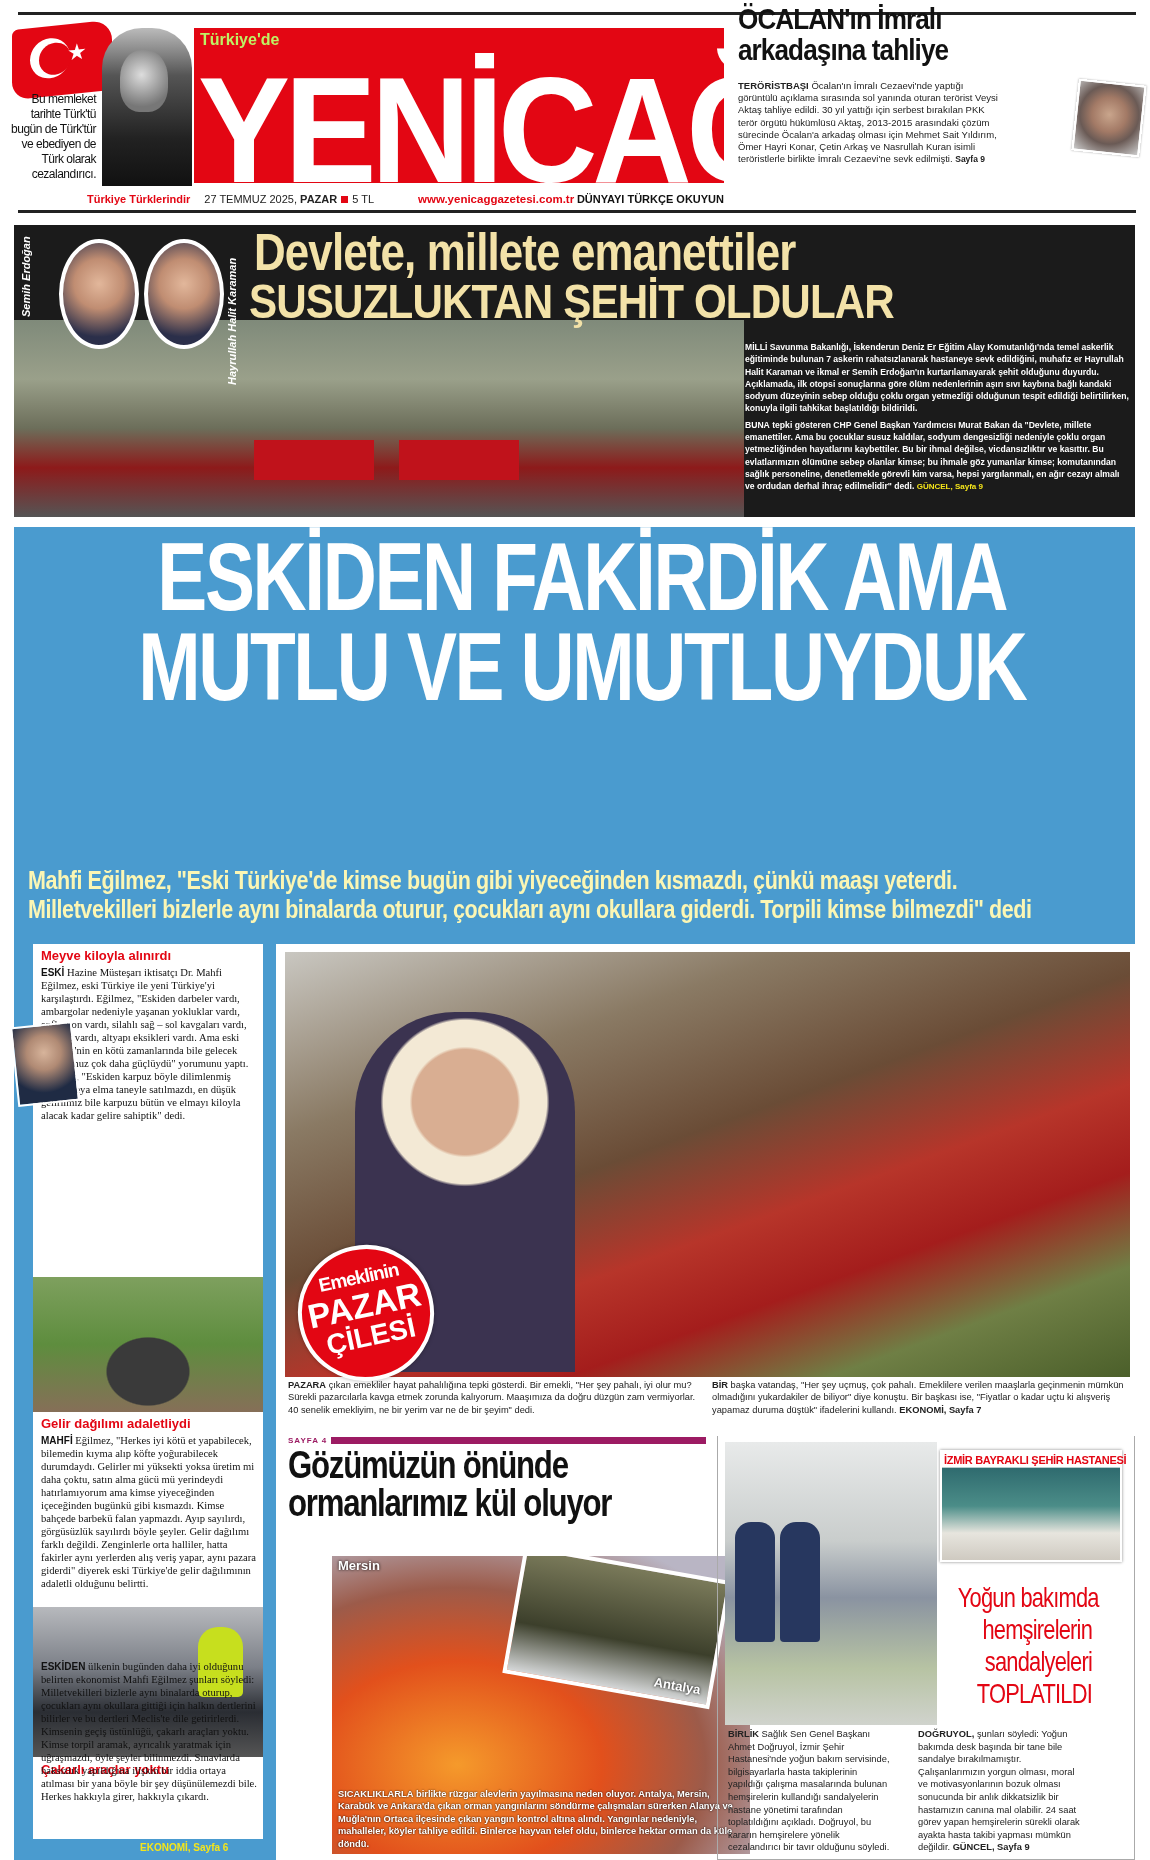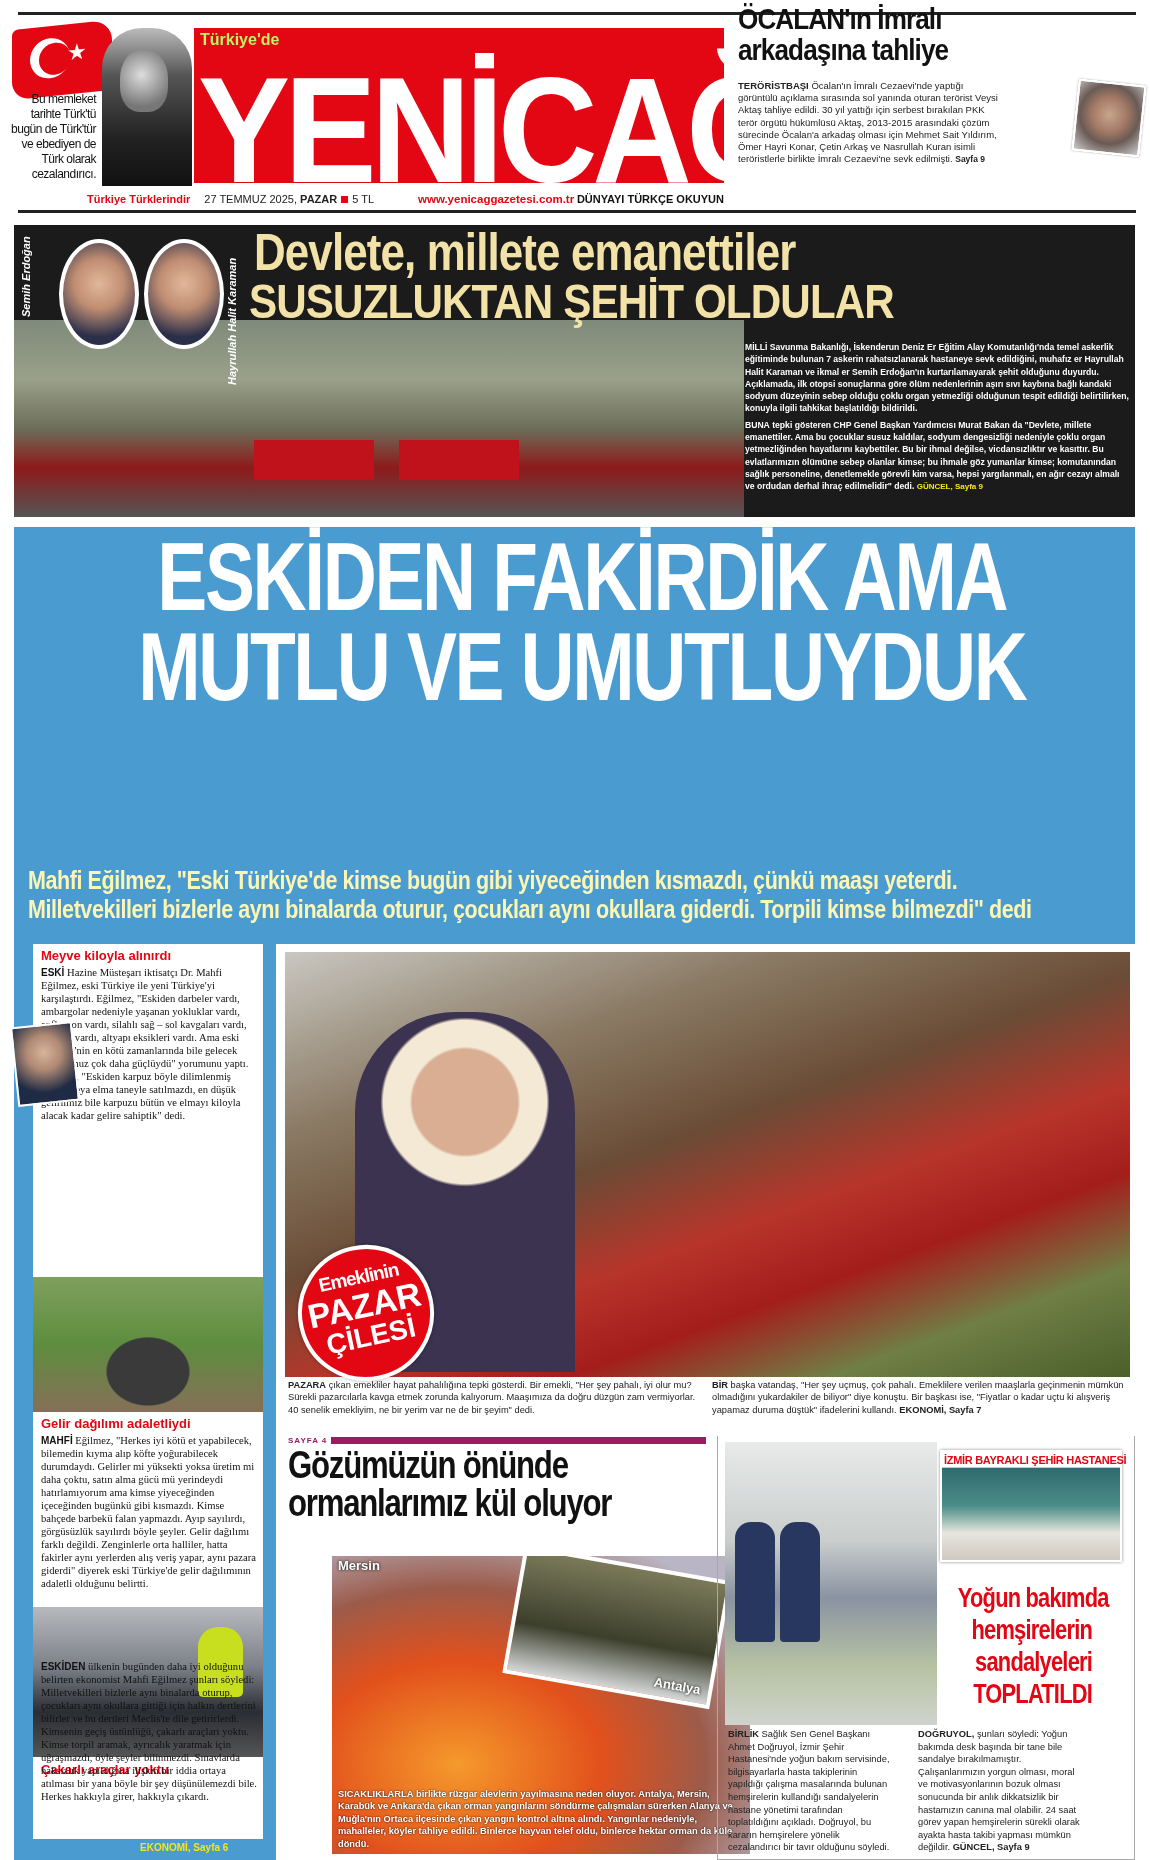--- a/index.html
+++ b/index.html
@@ -82,21 +82,21 @@
   .fire .inset { position: absolute; left: 180px; top: 6px; width: 210px; height: 130px; background: linear-gradient(180deg,#7a7a5a,#3c3f2b 60%,#d5d7d8 100%); border: 4px solid #fff; transform: rotate(10deg); }
   .fire .lab { position: absolute; color: #fff; font-weight: 900; font-size: 13px; text-shadow: 0 0 3px #000; }
   .fire .text { position: absolute; left: 6px; bottom: 4px; width: 408px; color: #fff; font-weight: bold; font-size: 9.3px; line-height: 12.4px; text-shadow: 0 0 2px #000; }
 
   
   .hosp-frame { left: 717px; top: 1436px; width: 418px; height: 424px; border: 1px solid #aaa; border-top: none; border-left: 1px solid #aaa; }
   .hosp-photo { left: 725px; top: 1442px; width: 212px; height: 283px; background: linear-gradient(180deg,#e8eaea 0%,#c9cdcc 35%,#8a93a1 55%,#b7c3a3 80%,#d0d3cd 100%); }
   .hosp-photo .nurse { position: absolute; width: 40px; height: 120px; background: #27375f; border-radius: 16px 16px 4px 4px; top: 80px; }
   .hosp-inset { left: 904px; top: 1450px; width: 182px; height: 112px; background: linear-gradient(180deg,#fff 0%,#fff 14%,#2f6b6f 15%,#4b8d88 50%,#e7e5de 75%,#cfcac1 100%); border: 2px solid #fff; box-shadow: 0 0 3px #888; margin-left: 36px; }
   .hosp-inset .sign { position: absolute; left: 2px; top: 2px; color: #e30613; font-weight: 900; font-size: 11px; letter-spacing: -0.3px; white-space: nowrap; }
-  .hosp-title { left: 920px; top: 1582px; width: 172px; color: #e30613; font-weight: 700; font-size: 28px; line-height: 32px; text-align: right; letter-spacing: -1px; }
+  .hosp-title { left: 920px; top: 1582px; width: 172px; color: #e30613; font-weight: 400; font-size: 28px; line-height: 32px; text-align: right; letter-spacing: -1px; }
   .hosp-title span { display: block; transform: scaleX(0.78); transform-origin: right; white-space: nowrap; }
   .hosp-col { position: absolute; font-size: 9.3px; line-height: 12.6px; color: #222; width: 165px; }
   .hosp-col .kw { font-weight: 900; }
   .hosp-col .ref { font-weight: 900; }
 </style>
 </head>
 <body>
 
 <div class="rule" style="left:18px;top:12px;width:1118px;height:3px;"></div>
 <div class="abs flag">

